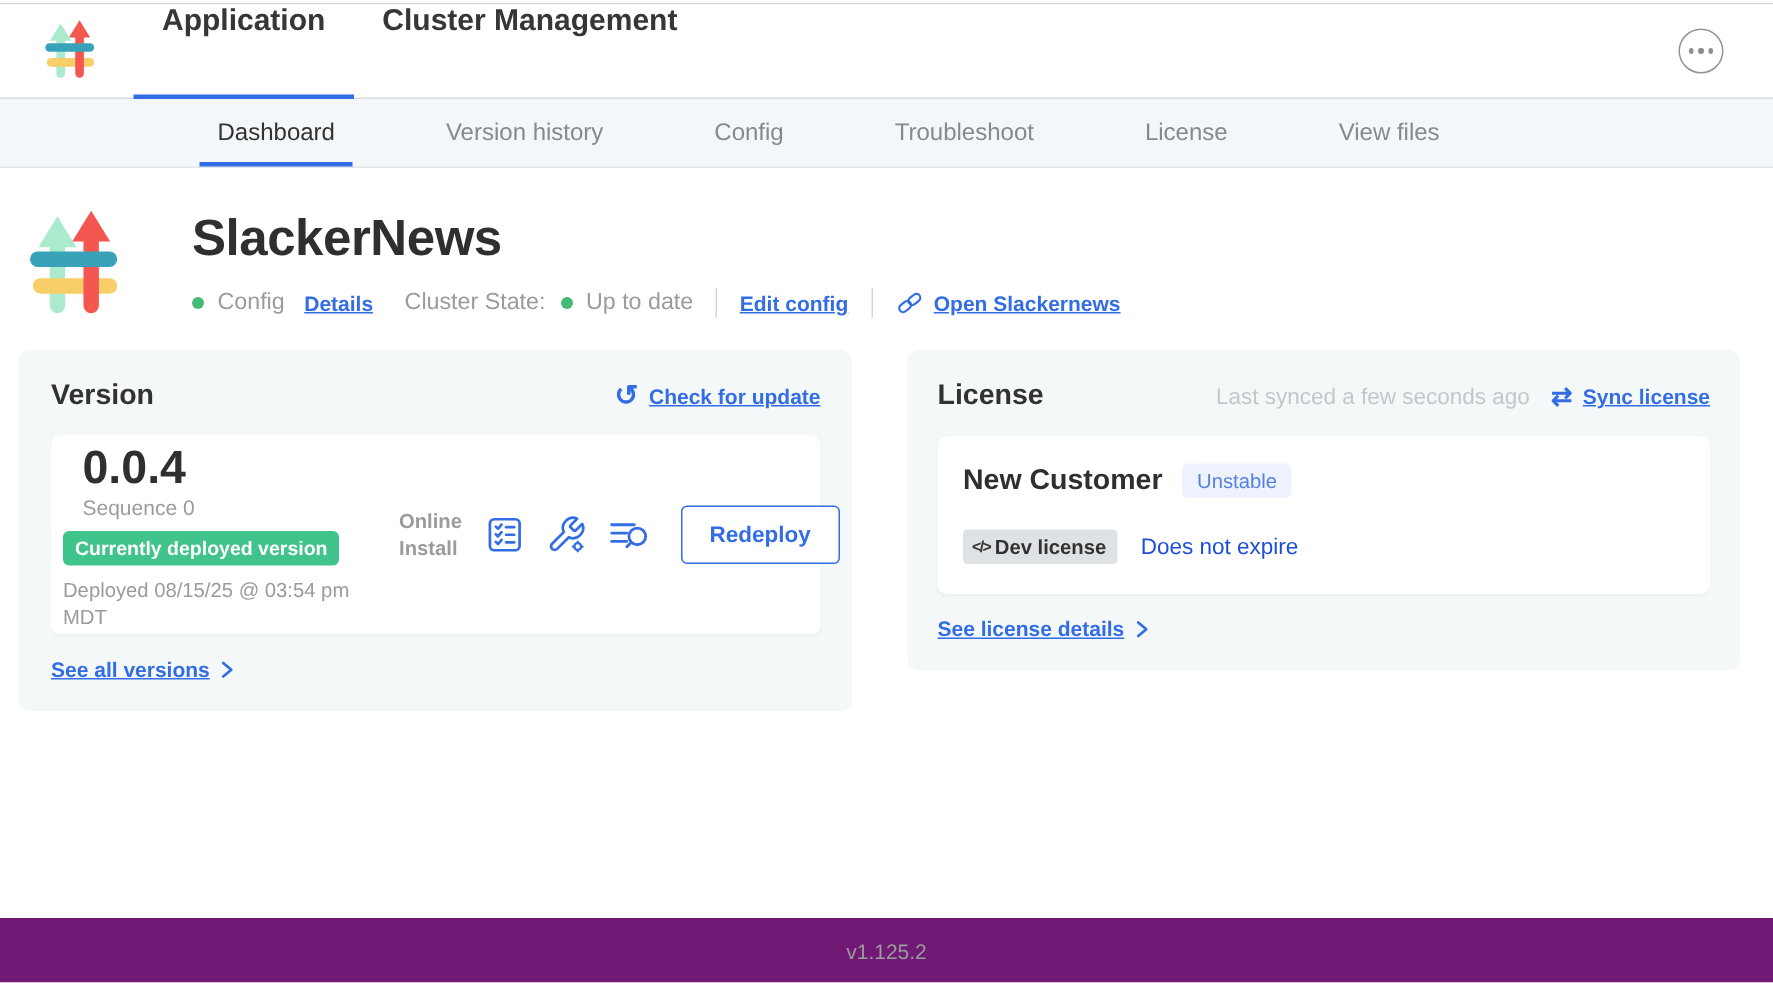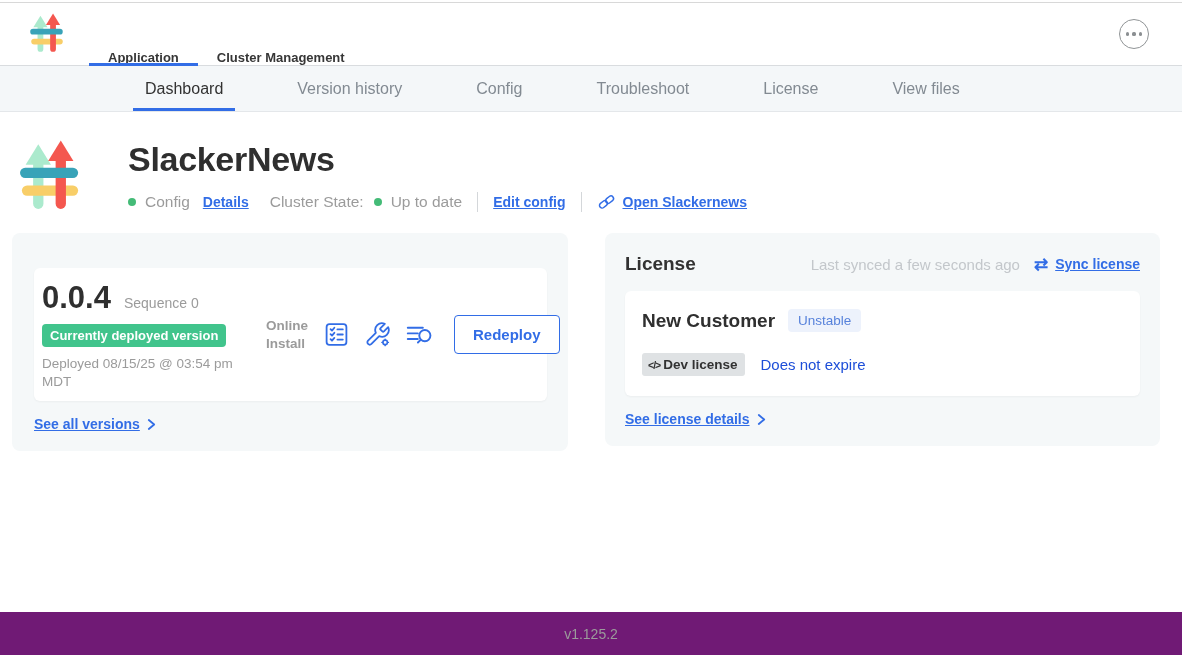--- a/index.html
+++ b/index.html
@@ -15,22 +15,22 @@
   
   .header {
     height: 63px; flex: none; background: #fff;
     border-bottom: 1px solid #d9dcdf;
     display: flex; align-items: stretch;
     padding: 0 33px 0 30px;
   }
   .logo-wrap { display: flex; align-items: center; margin-right: 25px; }
   .header-tabs { display: flex; }
   .header-tab {
-    display: flex; align-items: flex-end; padding: 0 19px;
-    font-size: 13px; font-weight: 600; color: #363636;
+    display: flex; align-items: flex-start; padding: 0 19px;
+    font-size: 20px; font-weight: 600; color: #363636;
     position: relative; cursor: pointer; white-space: nowrap;
   }
   .header-tab.active::after {
     content: ""; position: absolute; left: 0; right: 0; bottom: -1px;
     height: 3px; background: #326DE6;
   }
   .menu-btn {
     margin-left: auto; align-self: center;
     width: 30px; height: 30px; border-radius: 50%;
     border: 1px solid #909496; background: #fff;
@@ -79,21 +79,21 @@
   .glyph-icon { color: #326DE6; font-weight: 700; line-height: 1; }
 
   .card.version { width: 556px; padding: 20px 21px 18px 22px; }
   .card.version .card-head { justify-content: space-between; }
   .white-box { background: #fff; border-radius: 6px; box-shadow: 0 1px 2px rgba(50,50,50,.05); }
   .version .white-box {
     margin-top: 15px; height: 133px;
     display: flex; align-items: center; padding: 0 12px 0 8px;
   }
   .ver-left { width: 224px; flex: none; padding-top: 2px; }
-  .ver-line { display: flex; align-items: baseline; }
+  .ver-line { display: flex; align-items: baseline; flex-direction: column; }
   .version-number { font-size: 31px; font-weight: 800; color: #2f2f2f; }
   .sequence { font-size: 14px; color: #9b9b9b; margin-left: 13px; }
   .deployed-badge {
     display: inline-block; background: #41c48c; color: #fff;
     font-size: 13px; font-weight: 700; padding: 4px 8px; border-radius: 4px; margin-top: 8px;
   }
   .deployed-at { font-size: 13.5px; color: #9b9b9b; margin-top: 8px; width: 215px; line-height: 1.35; }
   .install-type { font-size: 13.5px; font-weight: 700; color: #9b9b9b; line-height: 1.3; margin-right: 15px; }
   .action-icons { display: flex; align-items: center; gap: 14px; margin-right: 20px; }
   .action-icons .aicon { cursor: pointer; display: flex; }
@@ -215,20 +215,27 @@
           </svg>
           <span class="blink">Open Slackernews</span>
         </span>
       </div>
     </div>
   </div>
 
   <div class="cards">
 
     <div class="card version">
+      <div class="card-head">
+        <span class="card-title">Version</span>
+        <span class="ilink">
+          <span class="glyph-icon" style="font-size:19px">↺</span>
+          <span class="blink">Check for update</span>
+        </span>
+      </div>
 
       <div class="white-box">
         <div class="ver-left">
           <div class="ver-line">
             <span class="version-number">0.0.4</span>
             <span class="sequence">Sequence 0</span>
           </div>
           <span class="deployed-badge">Currently deployed version</span>
           <div class="deployed-at">Deployed 08/15/25 @ 03:54 pm MDT</div>
         </div>

